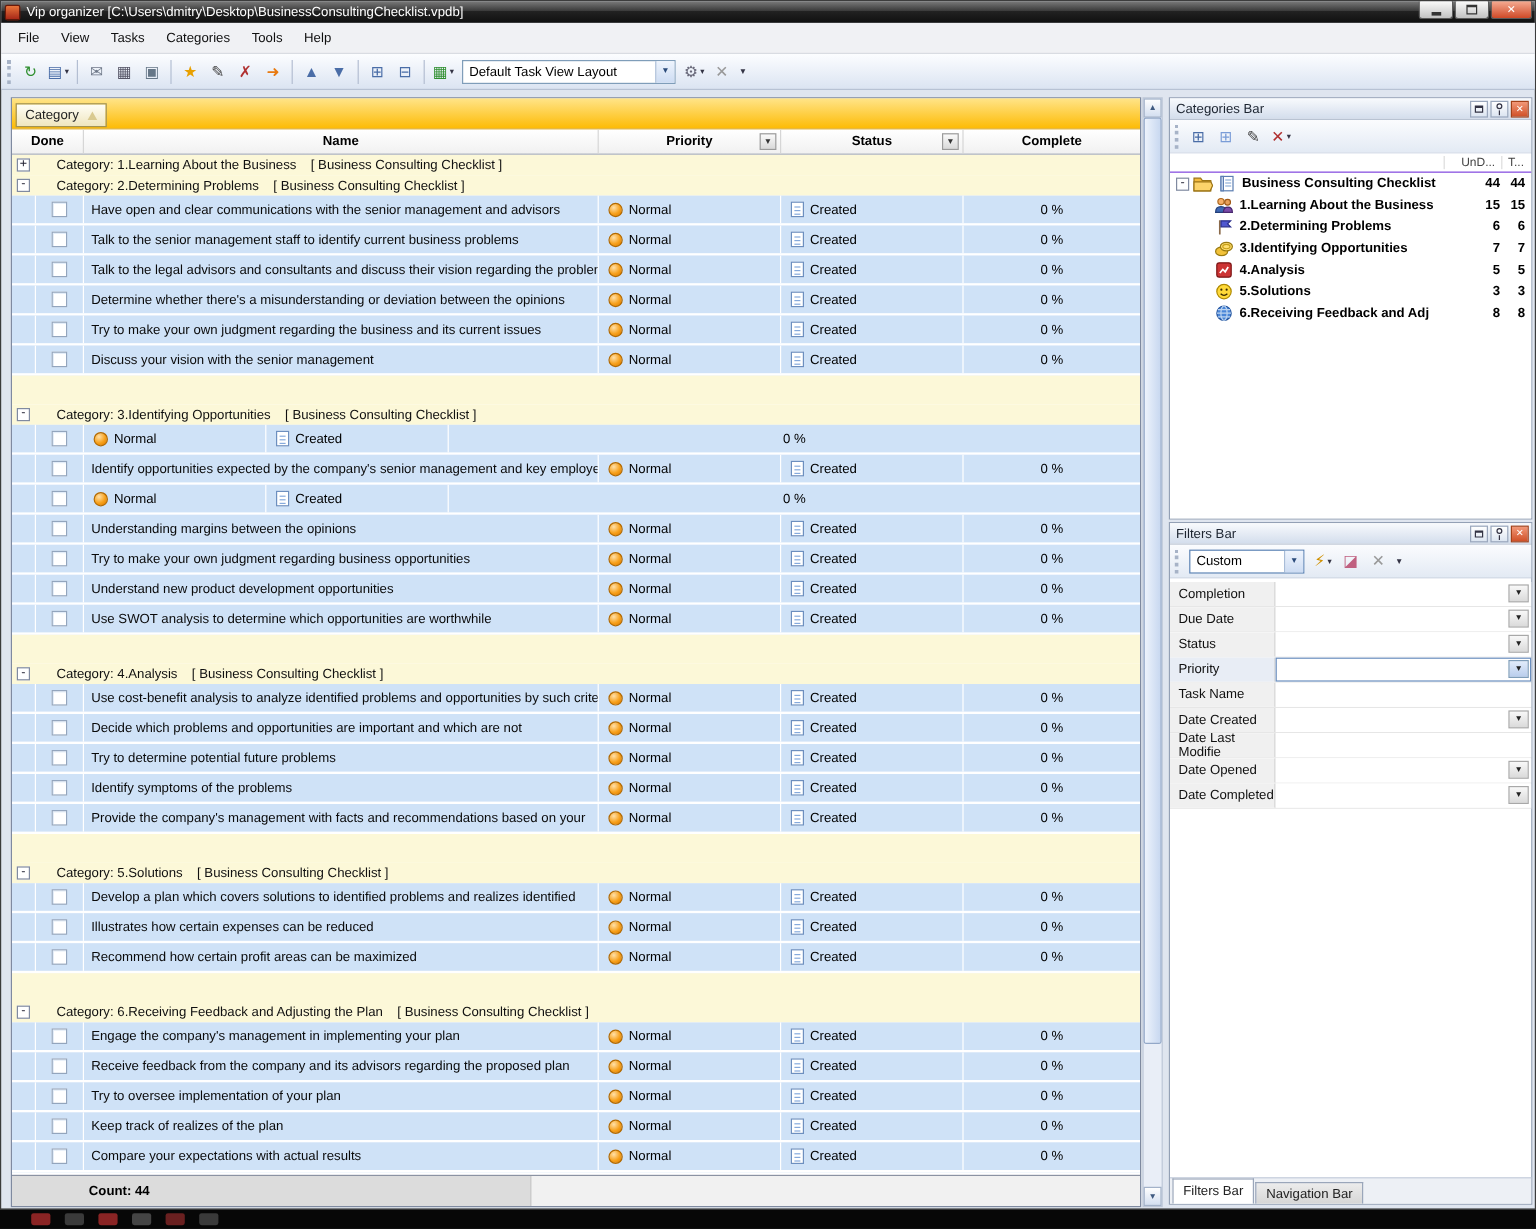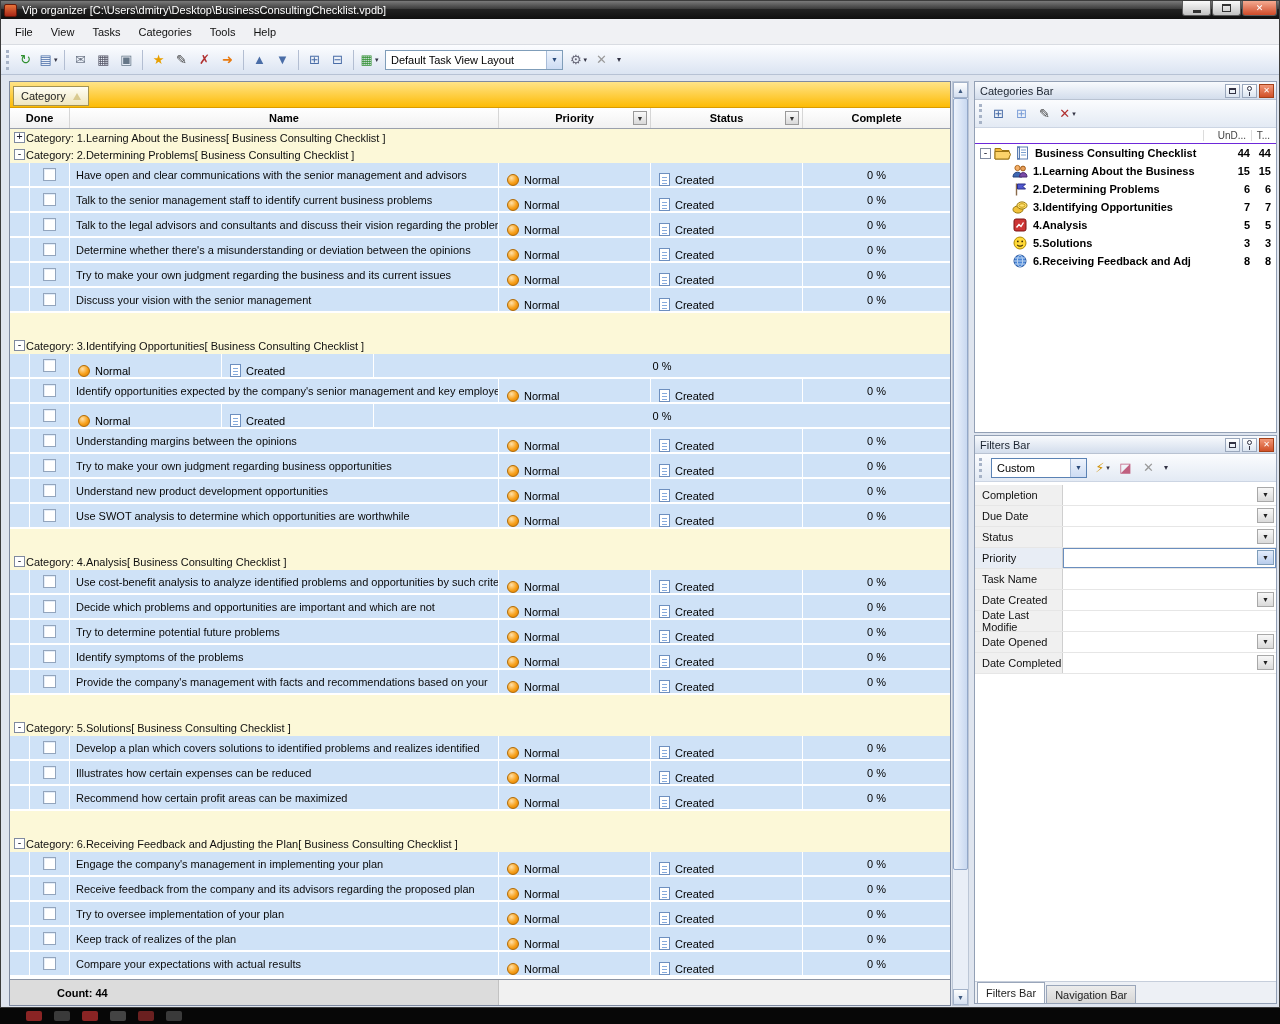--- a/index.html
+++ b/index.html
@@ -39,34 +39,34 @@
   .groupbtn{display:inline-flex;align-items:center;height:20px;padding:0 7px;background:linear-gradient(#fffef6,#efe6bf);border:1px solid #a39353;font-size:11px;color:#222}
   .sort-asc{width:0;height:0;border-left:4px solid transparent;border-right:4px solid transparent;border-bottom:7px solid #d9ca90;margin-left:7px}
   .colheader{height:21px;display:flex;background:linear-gradient(#ffffff,#f1f1f1);border-bottom:1px solid #9aa0ac}
   .hcell{position:relative;display:flex;align-items:center;justify-content:center;font-weight:bold;border-right:1px solid #d6d6d6;font-size:11px;color:#000}
   .c-h-done{width:60px}.c-h-name{width:429px}.c-h-pri{width:152px}.c-h-status{width:152px}.c-h-comp{flex:1;border-right:none}
   .hfilter{position:absolute;right:3px;top:3px;width:14px;height:14px;background:linear-gradient(#fafafa,#d9d9d9);border:1px solid #9a9a9a;font-size:7px;font-weight:normal;display:flex;align-items:center;justify-content:center;color:#333}
   .grid-body{position:absolute;left:0;top:47px;right:0;bottom:26px;overflow:hidden;background:#fff}
   .grid-row{display:flex;align-items:center}
   .group-row{height:17px;background:var(--group-yellow,#fcf8d8);font-size:11px;color:#101010}
   .expand-box{width:11px;height:11px;background:#fff;border:1px solid #808aa0;font-size:10px;line-height:8px;text-align:center;color:#223;flex:none;font-family:"DejaVu Sans Mono",monospace;margin-left:4px}
-  .group-title{margin-left:1px;white-space:nowrap}
-  .group-suffix{white-space:nowrap}
+  .group-title{margin-left:22px;white-space:nowrap}
+  .group-suffix{margin-left:12px;white-space:nowrap}
   .task-row{height:25px;background:var(--row-blue,#cfe2f7);border-bottom:2px solid #fff}
   .c-ind{width:20px;height:100%;border-right:1px solid #fff;flex:none}
   .c-done{width:40px;height:100%;border-right:1px solid #fff;display:flex;align-items:center;justify-content:center;flex:none}
   .checkbox{width:13px;height:13px;background:#fff;border:1px solid #93a5bd;box-shadow:inset 1px 1px 0 #e4edf8}
   .c-name{width:429px;height:100%;border-right:1px solid #fff;display:flex;align-items:center;padding-left:6px;white-space:nowrap;overflow:hidden;flex:none;color:#0a0a0a}
-  .c-pri,.c-status{width:152px;height:100%;border-right:1px solid #fff;display:flex;align-items:flex-end;padding-left:8px;gap:5px;flex:none}
+  .c-pri,.c-status{width:152px;height:100%;border-right:1px solid #fff;display:flex;align-items:center;padding-left:8px;gap:5px;flex:none}
   .c-comp{flex:1;text-align:center}
   .pri-ball{width:12px;height:12px;border-radius:50%;background:radial-gradient(circle at 35% 30%,#ffe0a8,#f7a01a 55%,#d87800);border:1px solid #b36a00;flex:none}
   .status-page{width:11px;height:13px;background:#fff;border:1px solid #6d8fbf;flex:none;background-image:linear-gradient(#86aadc,#86aadc),linear-gradient(#86aadc,#86aadc),linear-gradient(#86aadc,#86aadc);background-size:5px 1px;background-position:2px 3px,2px 6px,2px 9px;background-repeat:no-repeat}
   .spacer-row{height:24px;background:var(--group-yellow,#fcf8d8)}
   .count-row{position:absolute;left:0;bottom:0;right:0;height:26px;border-top:1px solid #8b93a3;display:flex}
-  .count-left{width:489px;background:#dcdcdc;border-right:1px solid #c2c2c2;display:flex;align-items:center;padding-left:47px}
+  .count-left{width:433px;background:#dcdcdc;border-right:1px solid #c2c2c2;display:flex;align-items:center;padding-left:64px}
   .count-right{flex:1;background:#f1f1f1}
   .b{font-weight:bold}
 
   
   .vscroll{position:absolute;left:951px;top:6px;width:17px;height:925px;background:#e9eef7;border:1px solid #bcc6d6}
   .sb-btn{position:absolute;left:0;width:15px;height:16px;background:linear-gradient(#fefefe,#d4dff0);border:1px solid #a3b2c9;font-size:7px;display:flex;align-items:center;justify-content:center;color:#3f5a80}
   .sb-up{top:0}.sb-down{bottom:0}
   .sb-thumb{position:absolute;left:0;top:16px;width:15px;height:772px;background:linear-gradient(90deg,#edf3fc,#c8d8f0);border:1px solid #93a8c8;border-radius:2px}
 
   

